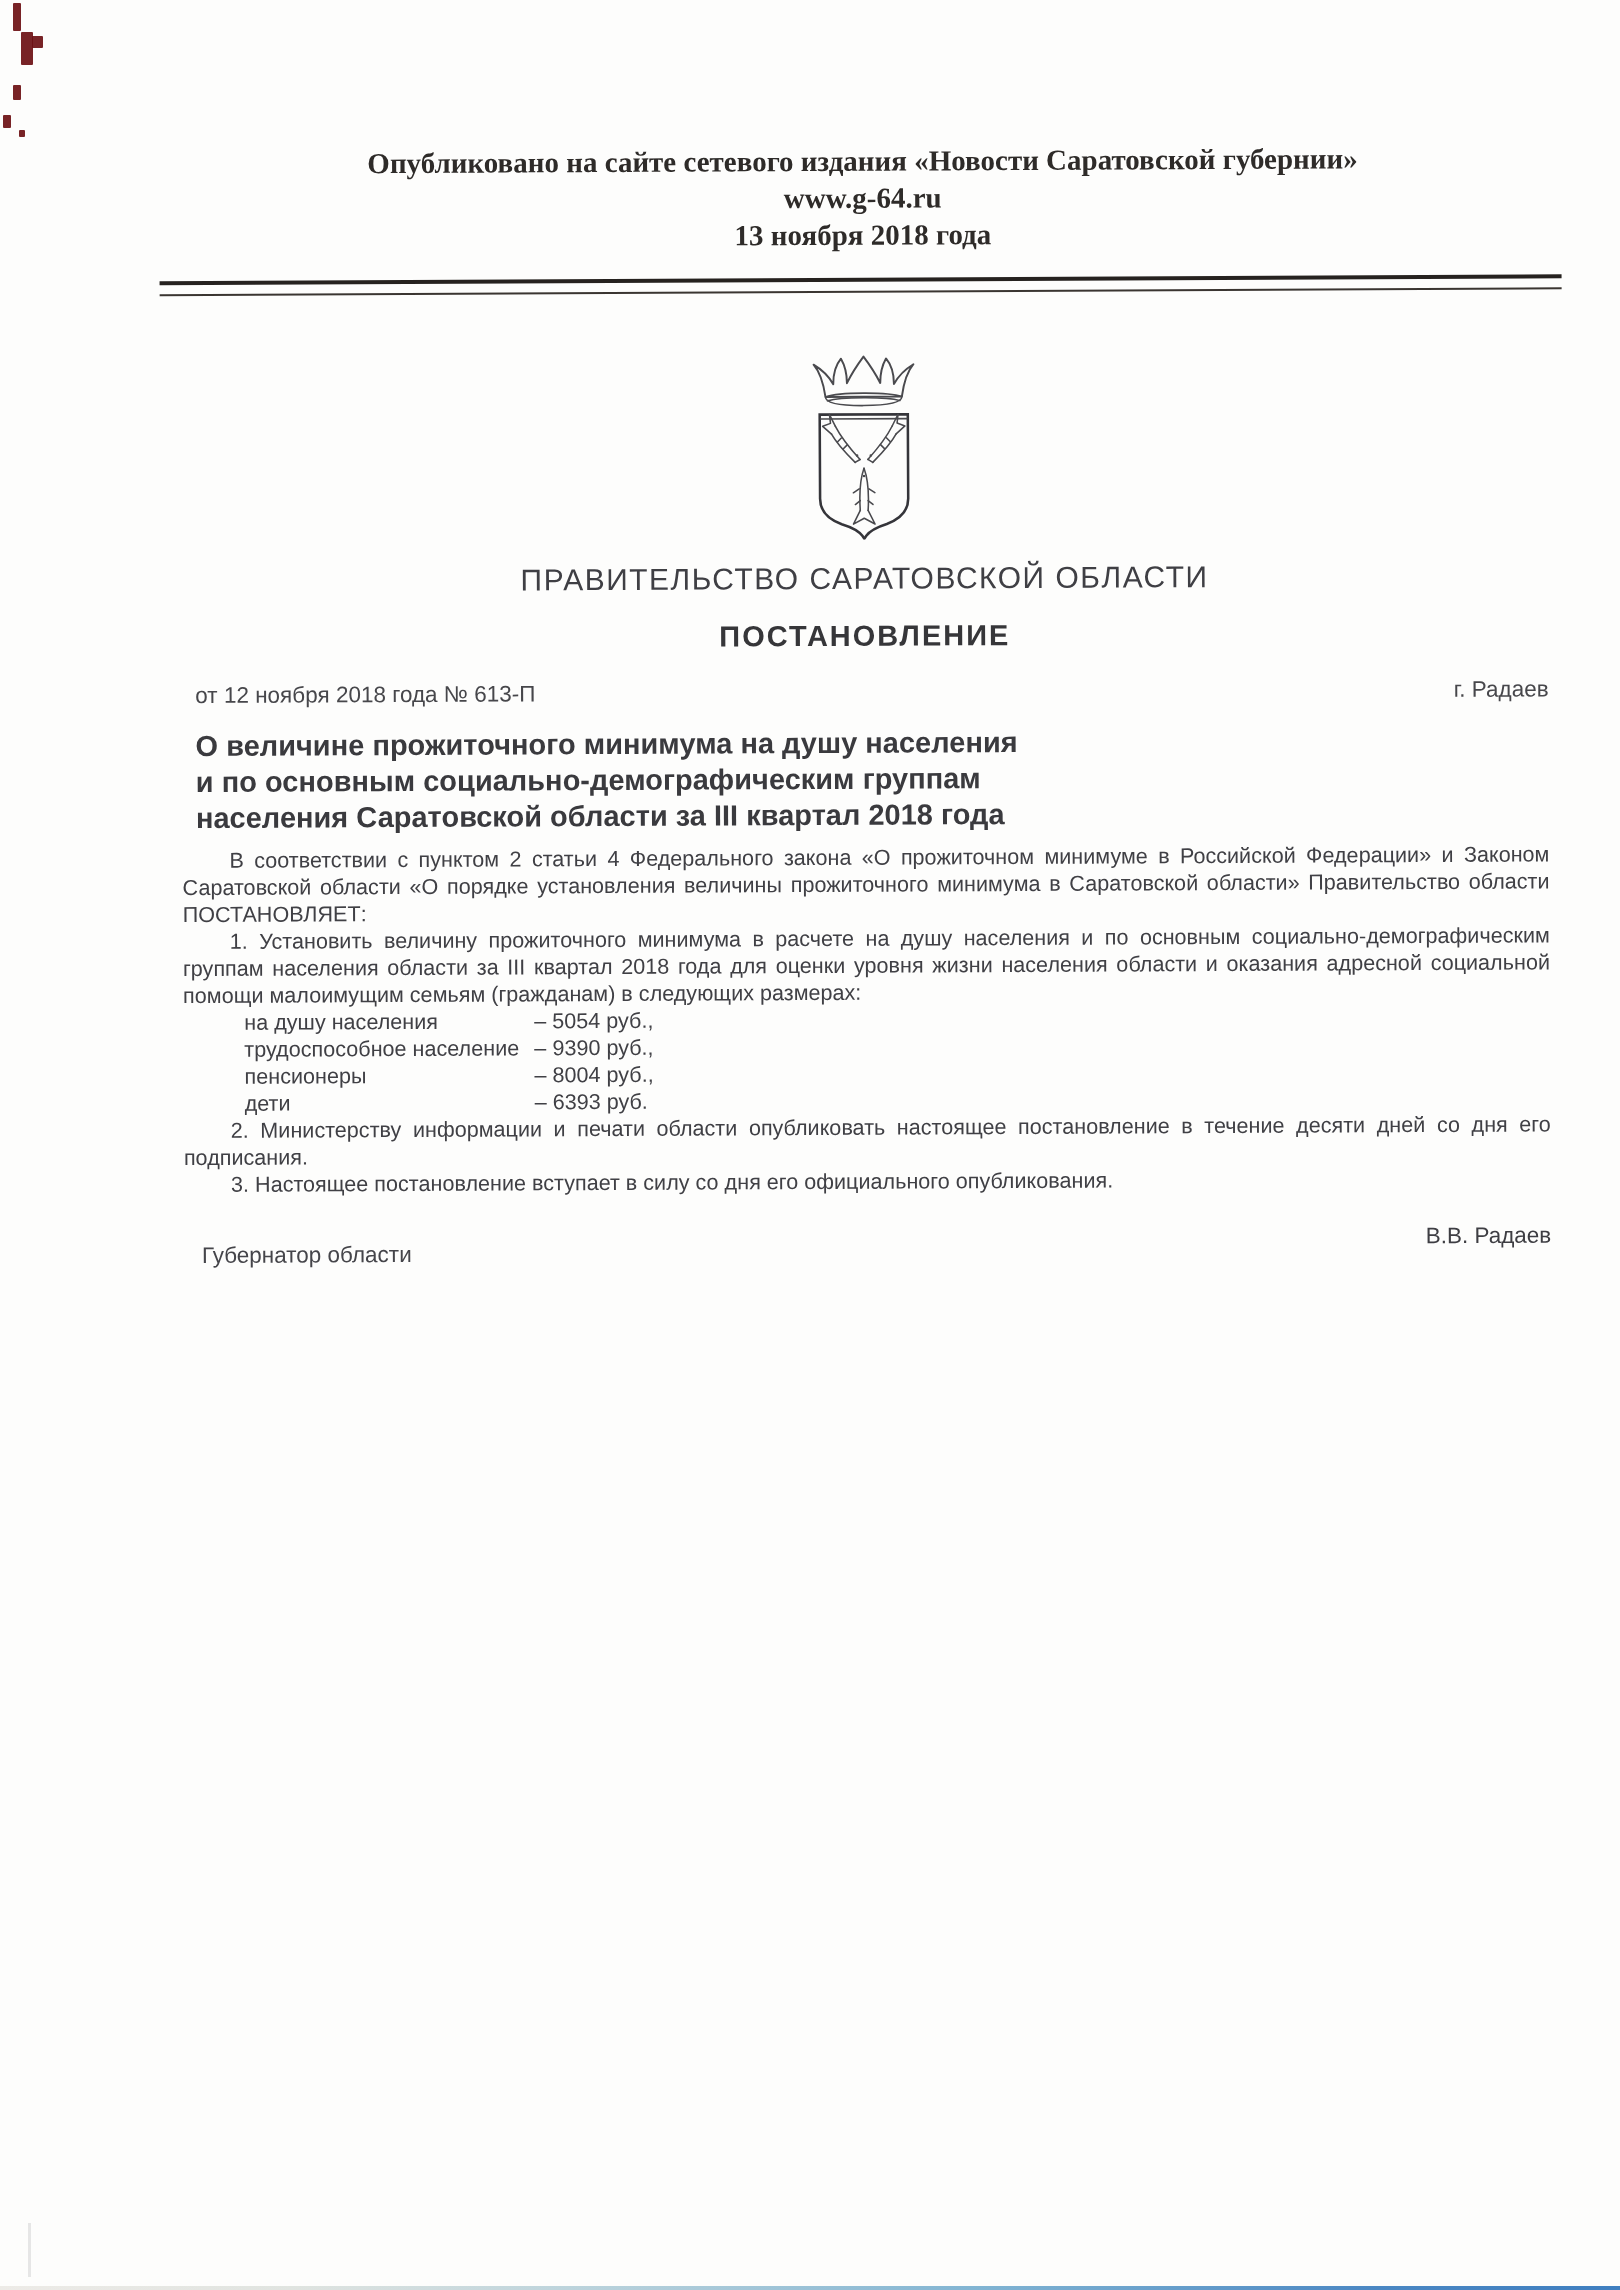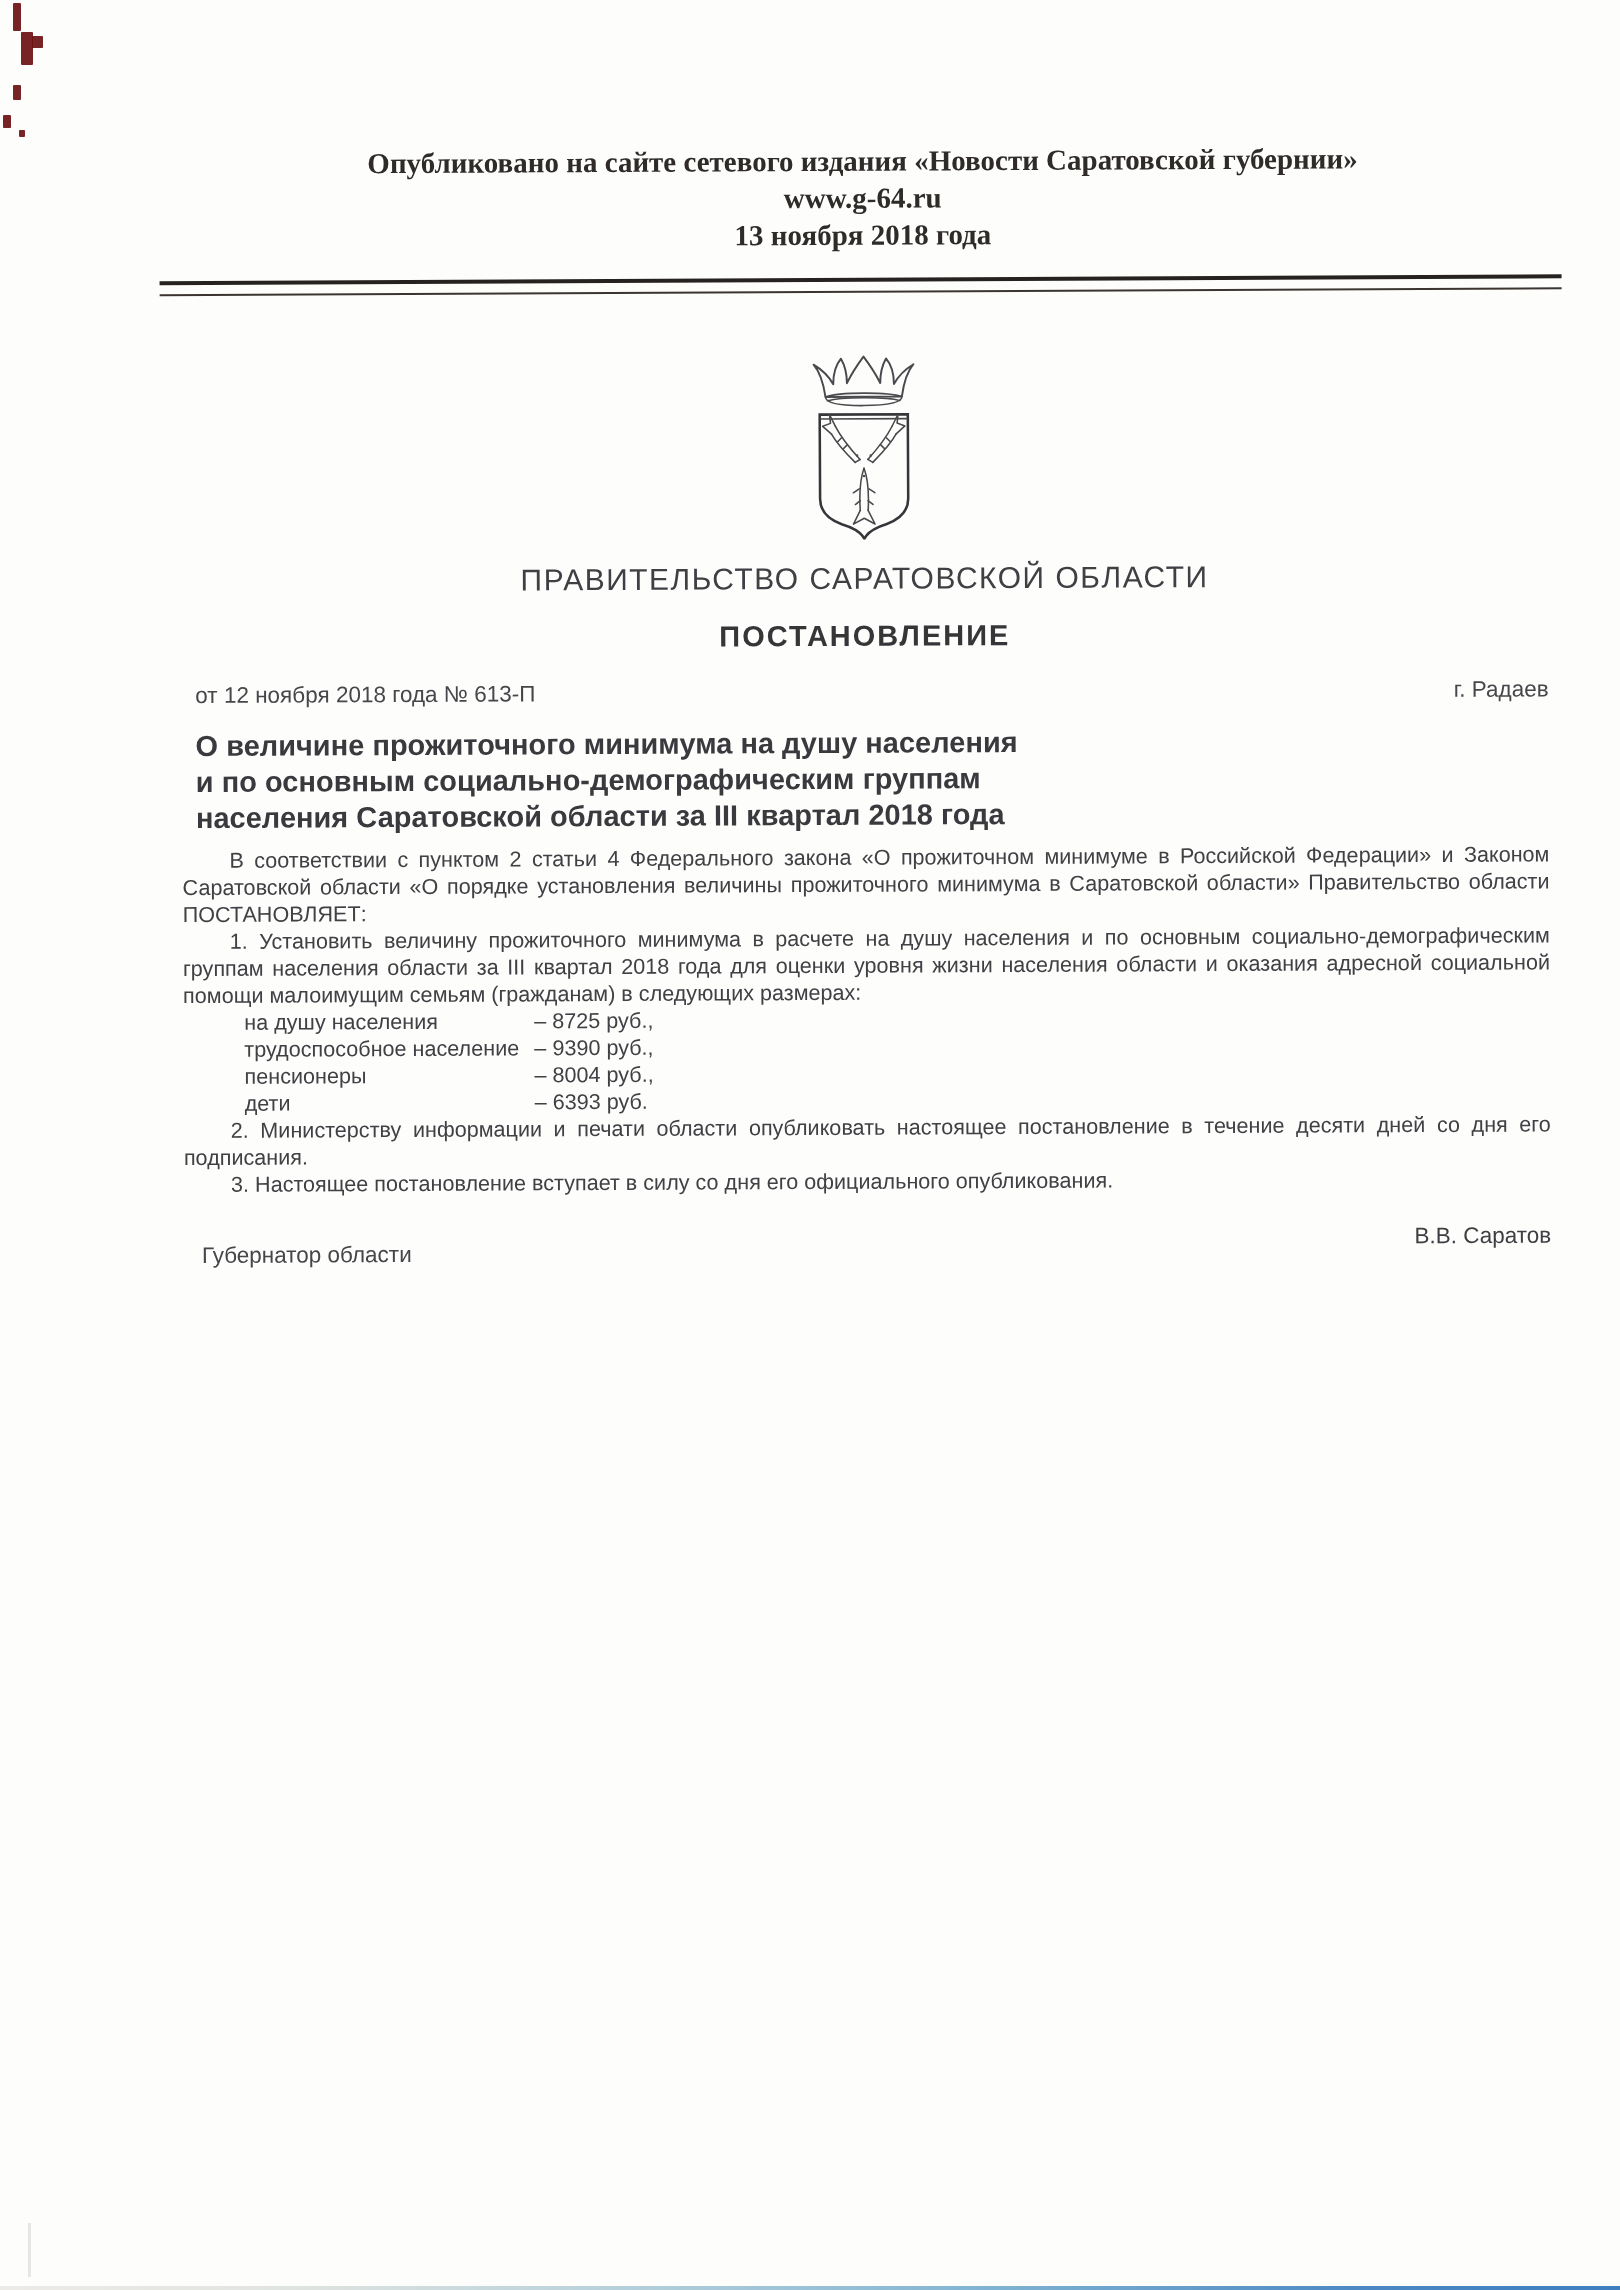--- a/index.html
+++ b/index.html
@@ -218,21 +218,21 @@
       <div>населения Саратовской области за III квартал 2018 года</div>
     </div>
 
     <div class="doc-body">
       <p>В соответствии с пунктом 2 статьи 4 Федерального закона «О прожиточном минимуме в Российской Федерации» и Законом Саратовской области «О порядке установления величины прожиточного минимума в Саратовской области» Правительство области ПОСТАНОВЛЯЕТ:</p>
       <p>1. Установить величину прожиточного минимума в расчете на душу населения и по основным социально-демографическим группам населения области за III квартал 2018 года для оценки уровня жизни населения области и оказания адресной социальной помощи малоимущим семьям (гражданам) в следующих размерах:</p>
 
       <div class="values">
         <div class="value-row">
           <span class="group">на душу населения</span>
-          <span class="amount">– 8725 руб.,</span>
+          <span class="amount">– 5054 руб.,</span>
         </div>
         <div class="value-row">
           <span class="group">трудоспособное население</span>
           <span class="amount">– 9390 руб.,</span>
         </div>
         <div class="value-row">
           <span class="group">пенсионеры</span>
           <span class="amount">– 8004 руб.,</span>
         </div>
         <div class="value-row">
@@ -240,21 +240,21 @@
           <span class="amount">– 6393 руб.</span>
         </div>
       </div>
 
       <p>2. Министерству информации и печати области опубликовать настоящее постановление в течение десяти дней со дня его подписания.</p>
       <p>3. Настоящее постановление вступает в силу со дня его официального опубликования.</p>
     </div>
 
     <div class="sign-row">
       <span class="position">Губернатор области</span>
-      <span class="name">В.В. Саратов</span>
+      <span class="name">В.В. Радаев</span>
     </div>
 
   </div>
 
   <div class="bottom-left-line"></div>
   <div class="bottom-edge"></div>
 </div>
 
 
 </body></html>

